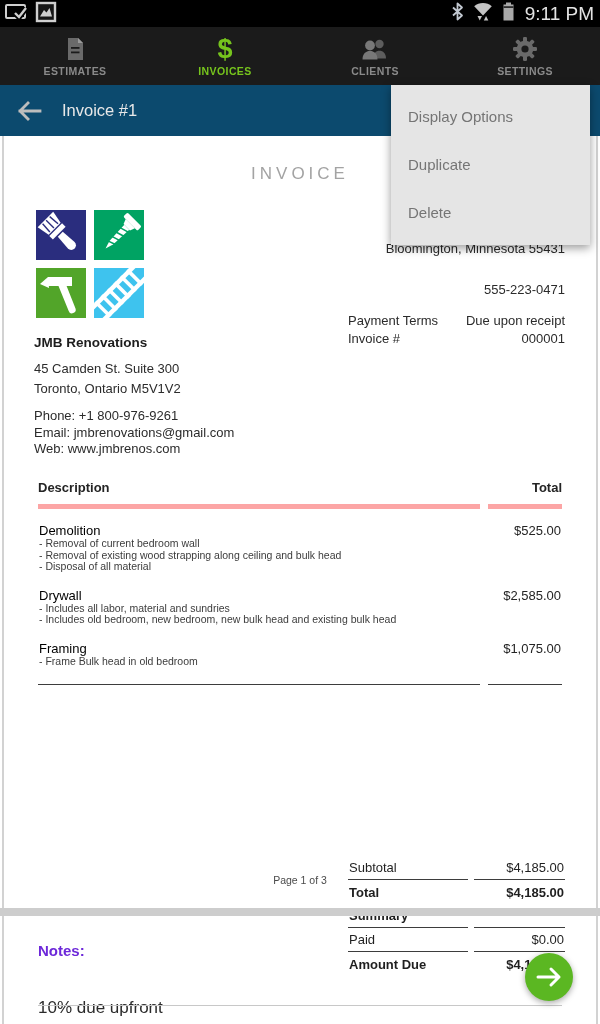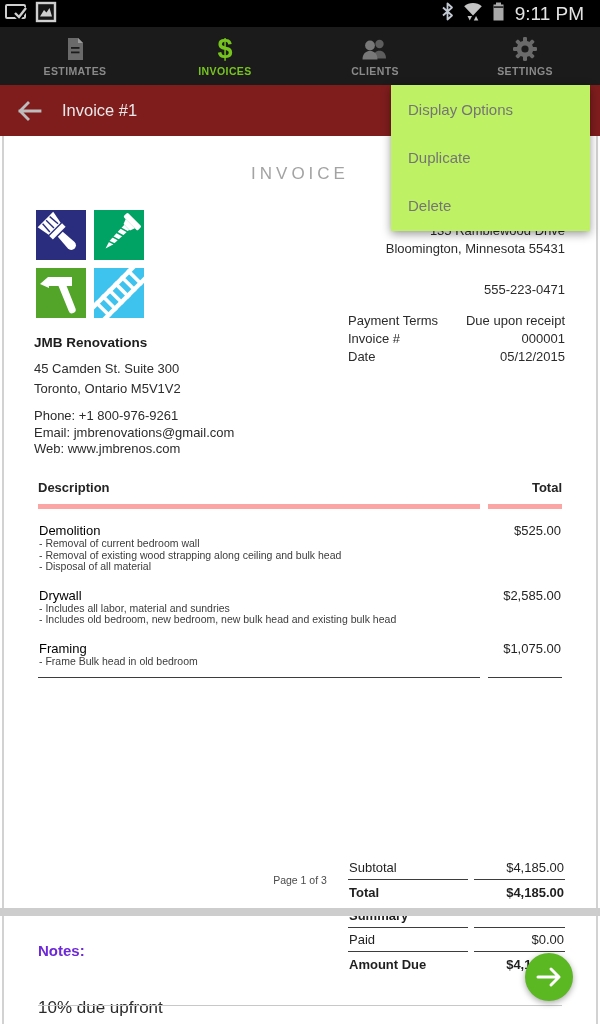--- a/index.html
+++ b/index.html
@@ -4,32 +4,32 @@
 <style>
   html,body{margin:0;padding:0;background:#000;}
   *{box-sizing:border-box;}
   #frame{position:relative;width:600px;height:1024px;overflow:hidden;
          font-family:"Liberation Sans",sans-serif;background:#fff;}
 
   
   .status-bar{position:absolute;top:0;left:0;width:600px;height:27px;background:#000;
               display:flex;align-items:center;justify-content:space-between;padding:0 4px;}
   .sb-left,.sb-right{display:flex;align-items:center;gap:7px;}
-  .sb-time{font-size:19px;color:#e4e4e4;margin-left:3px;margin-right:12px;}
+  .sb-time{font-size:19px;color:#e4e4e4;margin-left:3px;margin-right:2px;}
 
   
   .tab-bar{position:absolute;top:27px;left:0;width:600px;height:58px;background:#1b1b1b;display:flex;}
   .tab{flex:1;display:flex;flex-direction:column;align-items:center;justify-content:center;gap:3px;cursor:pointer;}
   .tab-label{font-size:10.5px;font-weight:bold;color:#8a8a8a;letter-spacing:.4px;}
   .tab.active .tab-label{color:var(--accent-green);}
   .tab-icon{height:26px;display:flex;align-items:center;justify-content:center;}
   .dollar-glyph{font-size:27px;font-weight:bold;color:var(--accent-green);line-height:26px;}
 
   
-  .toolbar{position:absolute;top:85px;left:0;width:600px;height:51px;background:#7f1d1d;
+  .toolbar{position:absolute;top:85px;left:0;width:600px;height:51px;background:#0c4a6e;
            display:flex;align-items:center;}
   .back-btn{margin-left:13px;display:flex;align-items:center;cursor:pointer;}
   .toolbar-title{margin-left:19px;font-size:16.5px;color:#e8e8e8;}
 
   
   .page-area{position:absolute;top:136px;left:0;width:600px;height:888px;background:#fff;}
   .edge-line{position:absolute;top:0;bottom:0;width:2px;background:#d2d2d2;}
   .edge-l{left:2px;} .edge-r{right:2px;}
   .page-gap{position:absolute;left:0;top:772px;width:100%;height:8px;background:#cdcdcd;}
 
@@ -56,21 +56,21 @@
 
   
   .items{position:absolute;left:30px;top:340px;width:540px;border-collapse:separate;
          border-spacing:8px 0;font-size:13px;color:#242424;}
   .items th{font-weight:bold;text-align:left;padding:4px 0 9px;border-bottom:5px solid #fca5a5;font-size:13px;}
   .items th.amt,.items td.amt{text-align:right;}
   .items td{vertical-align:top;padding-top:14px;}
   .item-title{font-size:13px;color:#000000;}
   .item-detail{font-size:10.5px;color:#3c3c3c;line-height:11.5px;}
   .item-detail:first-of-type{margin-top:3px;}
-  .items tr.last td{padding-bottom:10px;border-bottom:1px solid #3d3d3d;}
+  .items tr.last td{padding-bottom:17px;border-bottom:1px solid #3d3d3d;}
 
   
   .summary{position:absolute;left:342px;top:720px;width:229px;border-collapse:separate;
            border-spacing:6px 0;font-size:13px;color:#1f1f1f;}
   .summary td{height:24px;vertical-align:middle;}
   .summary td.val{text-align:right;}
   .summary tr.line td{border-bottom:1px solid #3d3d3d;}
   .summary tr.bold td{font-weight:bold;}
 
   .page-footer{position:absolute;top:738px;left:0;width:100%;text-align:center;font-size:10.5px;color:#4a4a4a;}
@@ -78,22 +78,22 @@
   
   .notes-label{position:absolute;left:38px;top:806px;font-size:15px;font-weight:bold;color:#6d28d9;}
   .notes-text{position:absolute;left:38px;top:862px;font-size:17px;color:#2b2b2b;}
   .notes-line{position:absolute;left:38px;top:869px;width:524px;height:1px;background:#c8c8c8;}
 
   .fab{position:absolute;left:525px;top:817px;width:48px;height:48px;border-radius:50%;
        background:var(--fab-green);box-shadow:0 2px 6px rgba(0,0,0,.35);
        display:flex;align-items:center;justify-content:center;cursor:pointer;}
 
   
-  .menu{position:absolute;left:391px;top:85px;width:199px;background:#bef264;z-index:50;
-        box-shadow:0 3px 9px rgba(0,0,0,.4);padding:1px 0;}
+  .menu{position:absolute;left:391px;top:85px;width:199px;background:#e5e5e5;z-index:50;
+        box-shadow:0 3px 9px rgba(0,0,0,.4);padding:8px 0;}
   .menu-item{height:48px;line-height:48px;padding-left:17px;font-size:15px;color:#757575;cursor:pointer;}
 </style>
 </head>
 <body>
 
 <div id="frame">
 
   <div class="status-bar">
     <div class="sb-left">
       <span>
@@ -266,24 +266,20 @@
     <div class="client-phone">555-223-0471</div>
 
     <div class="meta">
       <div class="meta-row">
         <span>Payment Terms</span>
         <span>Due upon receipt</span>
       </div>
       <div class="meta-row">
         <span>Invoice #</span>
         <span>000001</span>
-      </div>
-      <div class="meta-row">
-        <span>Date</span>
-        <span>05/12/2015</span>
       </div>
     </div>
 
     <table class="items">
       <thead>
         <tr>
           <th>Description</th>
           <th class="amt">Total</th>
         </tr>
       </thead>

